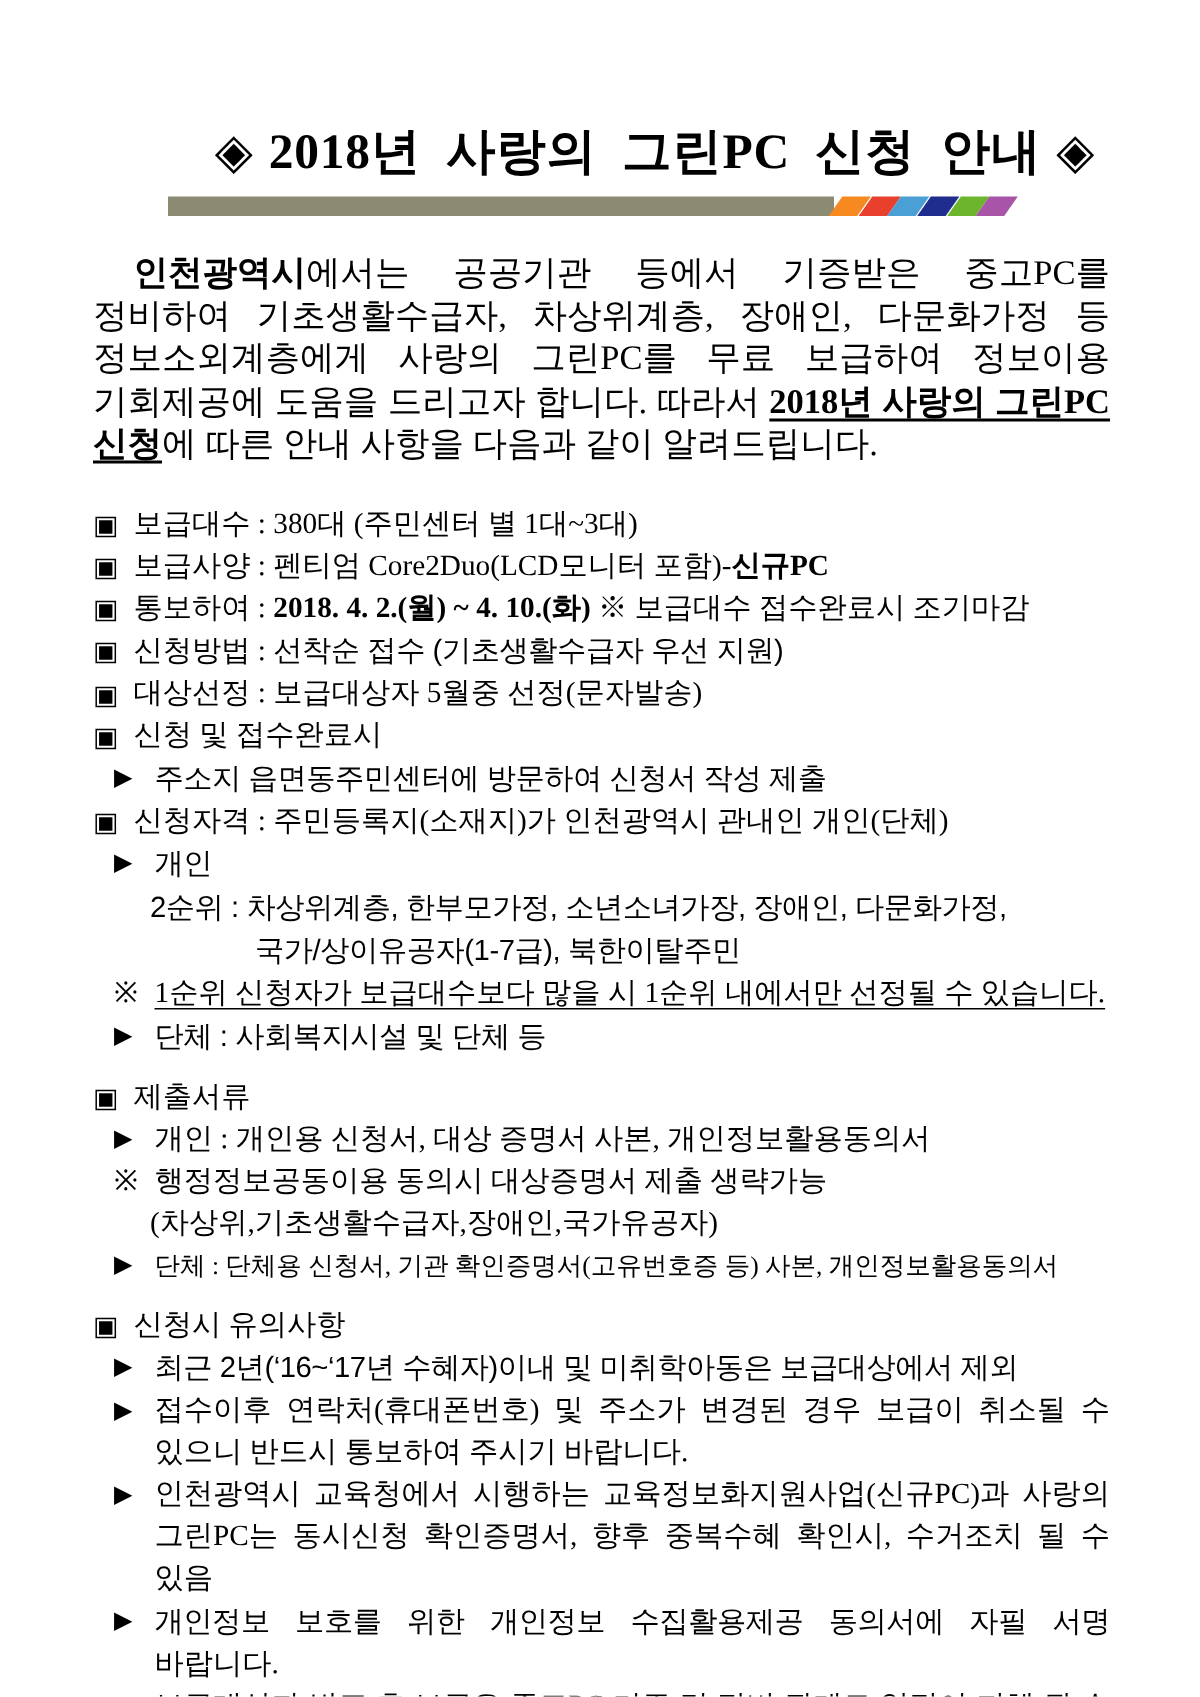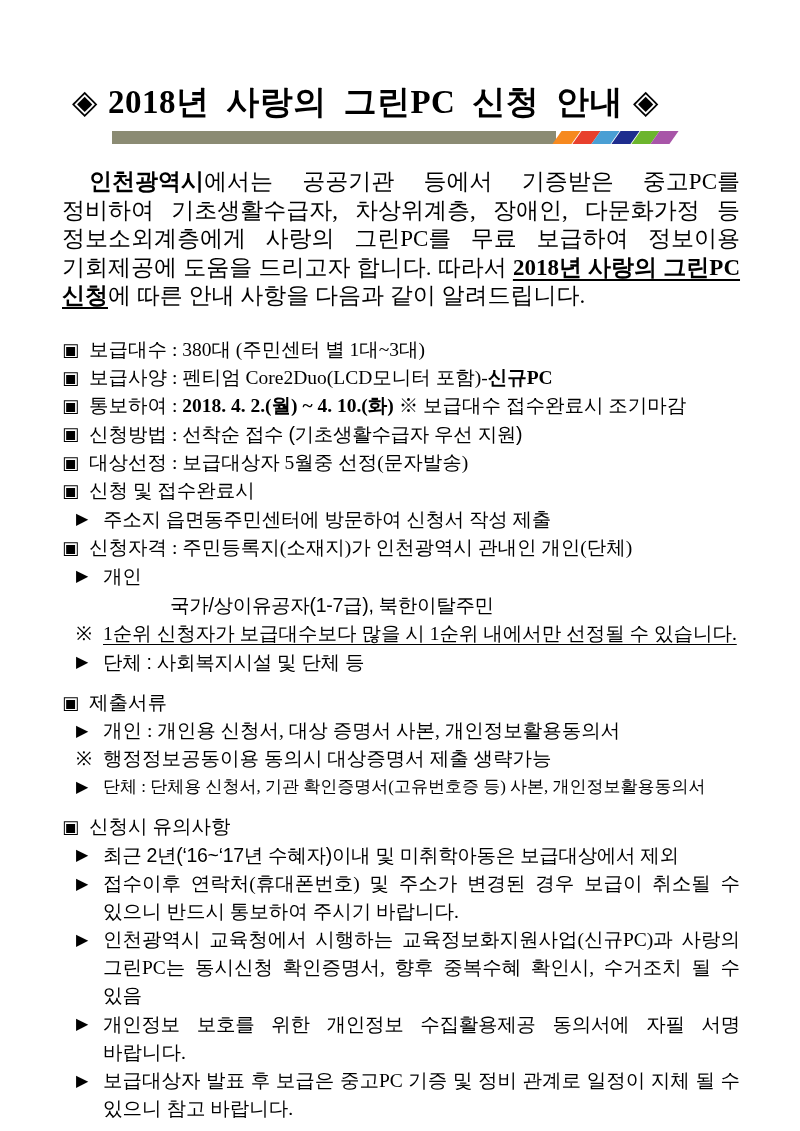--- a/index.html
+++ b/index.html
@@ -5,21 +5,21 @@
   html,body{margin:0;padding:0;background:#ffffff;}
   body{
     width:800px;height:1131px;overflow:hidden;color:#000;
     font-family:"Liberation Serif","DejaVu Serif",serif;
     -webkit-font-smoothing:antialiased;
   }
   .doc{padding:82px 60px 0 62px;}
 
   
   .title{
-    text-align:left;font-size:33px;line-height:40px;white-space:nowrap;
+    text-align:right;font-size:33px;line-height:40px;white-space:nowrap;
     letter-spacing:0.5px;font-weight:600;
   }
   .title .orn{font-weight:400;margin:0 10px;}
   .title .ttext{word-spacing:8px;}
 
   
   .divider{display:flex;height:13px;margin:9px 0 0 50px;width:562px;align-items:stretch;}
   .divider .bar{width:444px;background:#8b8b73;}
   .divider .ribbon{display:flex;flex:1;}
   .divider .ribbon i{flex:1;display:block;transform:skewX(-35deg);margin-left:1px;}
@@ -102,20 +102,23 @@
         <span class="txt"><span class="g ">주소지 읍면동주민센터에 방문하여 신청서 작성 제출</span></span>
       </div>
       <div class="line i0">
         <span class="mk mk-sq">▣</span>
         <span class="txt"><span class="">신청자격 : 주민등록지(소재지)가 인천광역시 관내인 개인(단체)</span></span>
       </div>
       <div class="line i1">
         <span class="mk mk-tri">▶</span>
         <span class="txt"><span class="g ">개인</span></span>
       </div>
+      <div class="line i2">
+        <span class="txt"><span class="g ">2순위 : 차상위계층, 한부모가정, 소년소녀가장, 장애인, 다문화가정,</span></span>
+      </div>
       <div class="line i3">
         <span class="txt"><span class="g ">국가/상이유공자(1-7급), 북한이탈주민</span></span>
       </div>
       <div class="line i1">
         <span class="mk mk-ref">※</span>
         <span class="txt"><span class="u">1순위 신청자가 보급대수보다 많을 시 1순위 내에서만 선정될 수 있습니다.</span></span>
       </div>
       <div class="line i1">
         <span class="mk mk-tri">▶</span>
         <span class="txt"><span class="g ">단체 : 사회복지시설 및 단체 등</span></span>
@@ -124,20 +127,23 @@
         <span class="mk mk-sq">▣</span>
         <span class="txt"><span class="">제출서류</span></span>
       </div>
       <div class="line i1">
         <span class="mk mk-tri">▶</span>
         <span class="txt"><span class="">개인 : 개인용 신청서, 대상 증명서 사본, 개인정보활용동의서</span></span>
       </div>
       <div class="line i1">
         <span class="mk mk-ref">※</span>
         <span class="txt"><span class="">행정정보공동이용 동의시 대상증명서 제출 생략가능</span></span>
+      </div>
+      <div class="line i2">
+        <span class="txt"><span class="">(차상위,기초생활수급자,장애인,국가유공자)</span></span>
       </div>
       <div class="line i1 sm">
         <span class="mk mk-tri">▶</span>
         <span class="txt"><span class="">단체 : 단체용 신청서, 기관 확인증명서(고유번호증 등) 사본, 개인정보활용동의서</span></span>
       </div>
       <div class="line i0 gap">
         <span class="mk mk-sq">▣</span>
         <span class="txt"><span class="">신청시 유의사항</span></span>
       </div>
       <div class="line i1">

